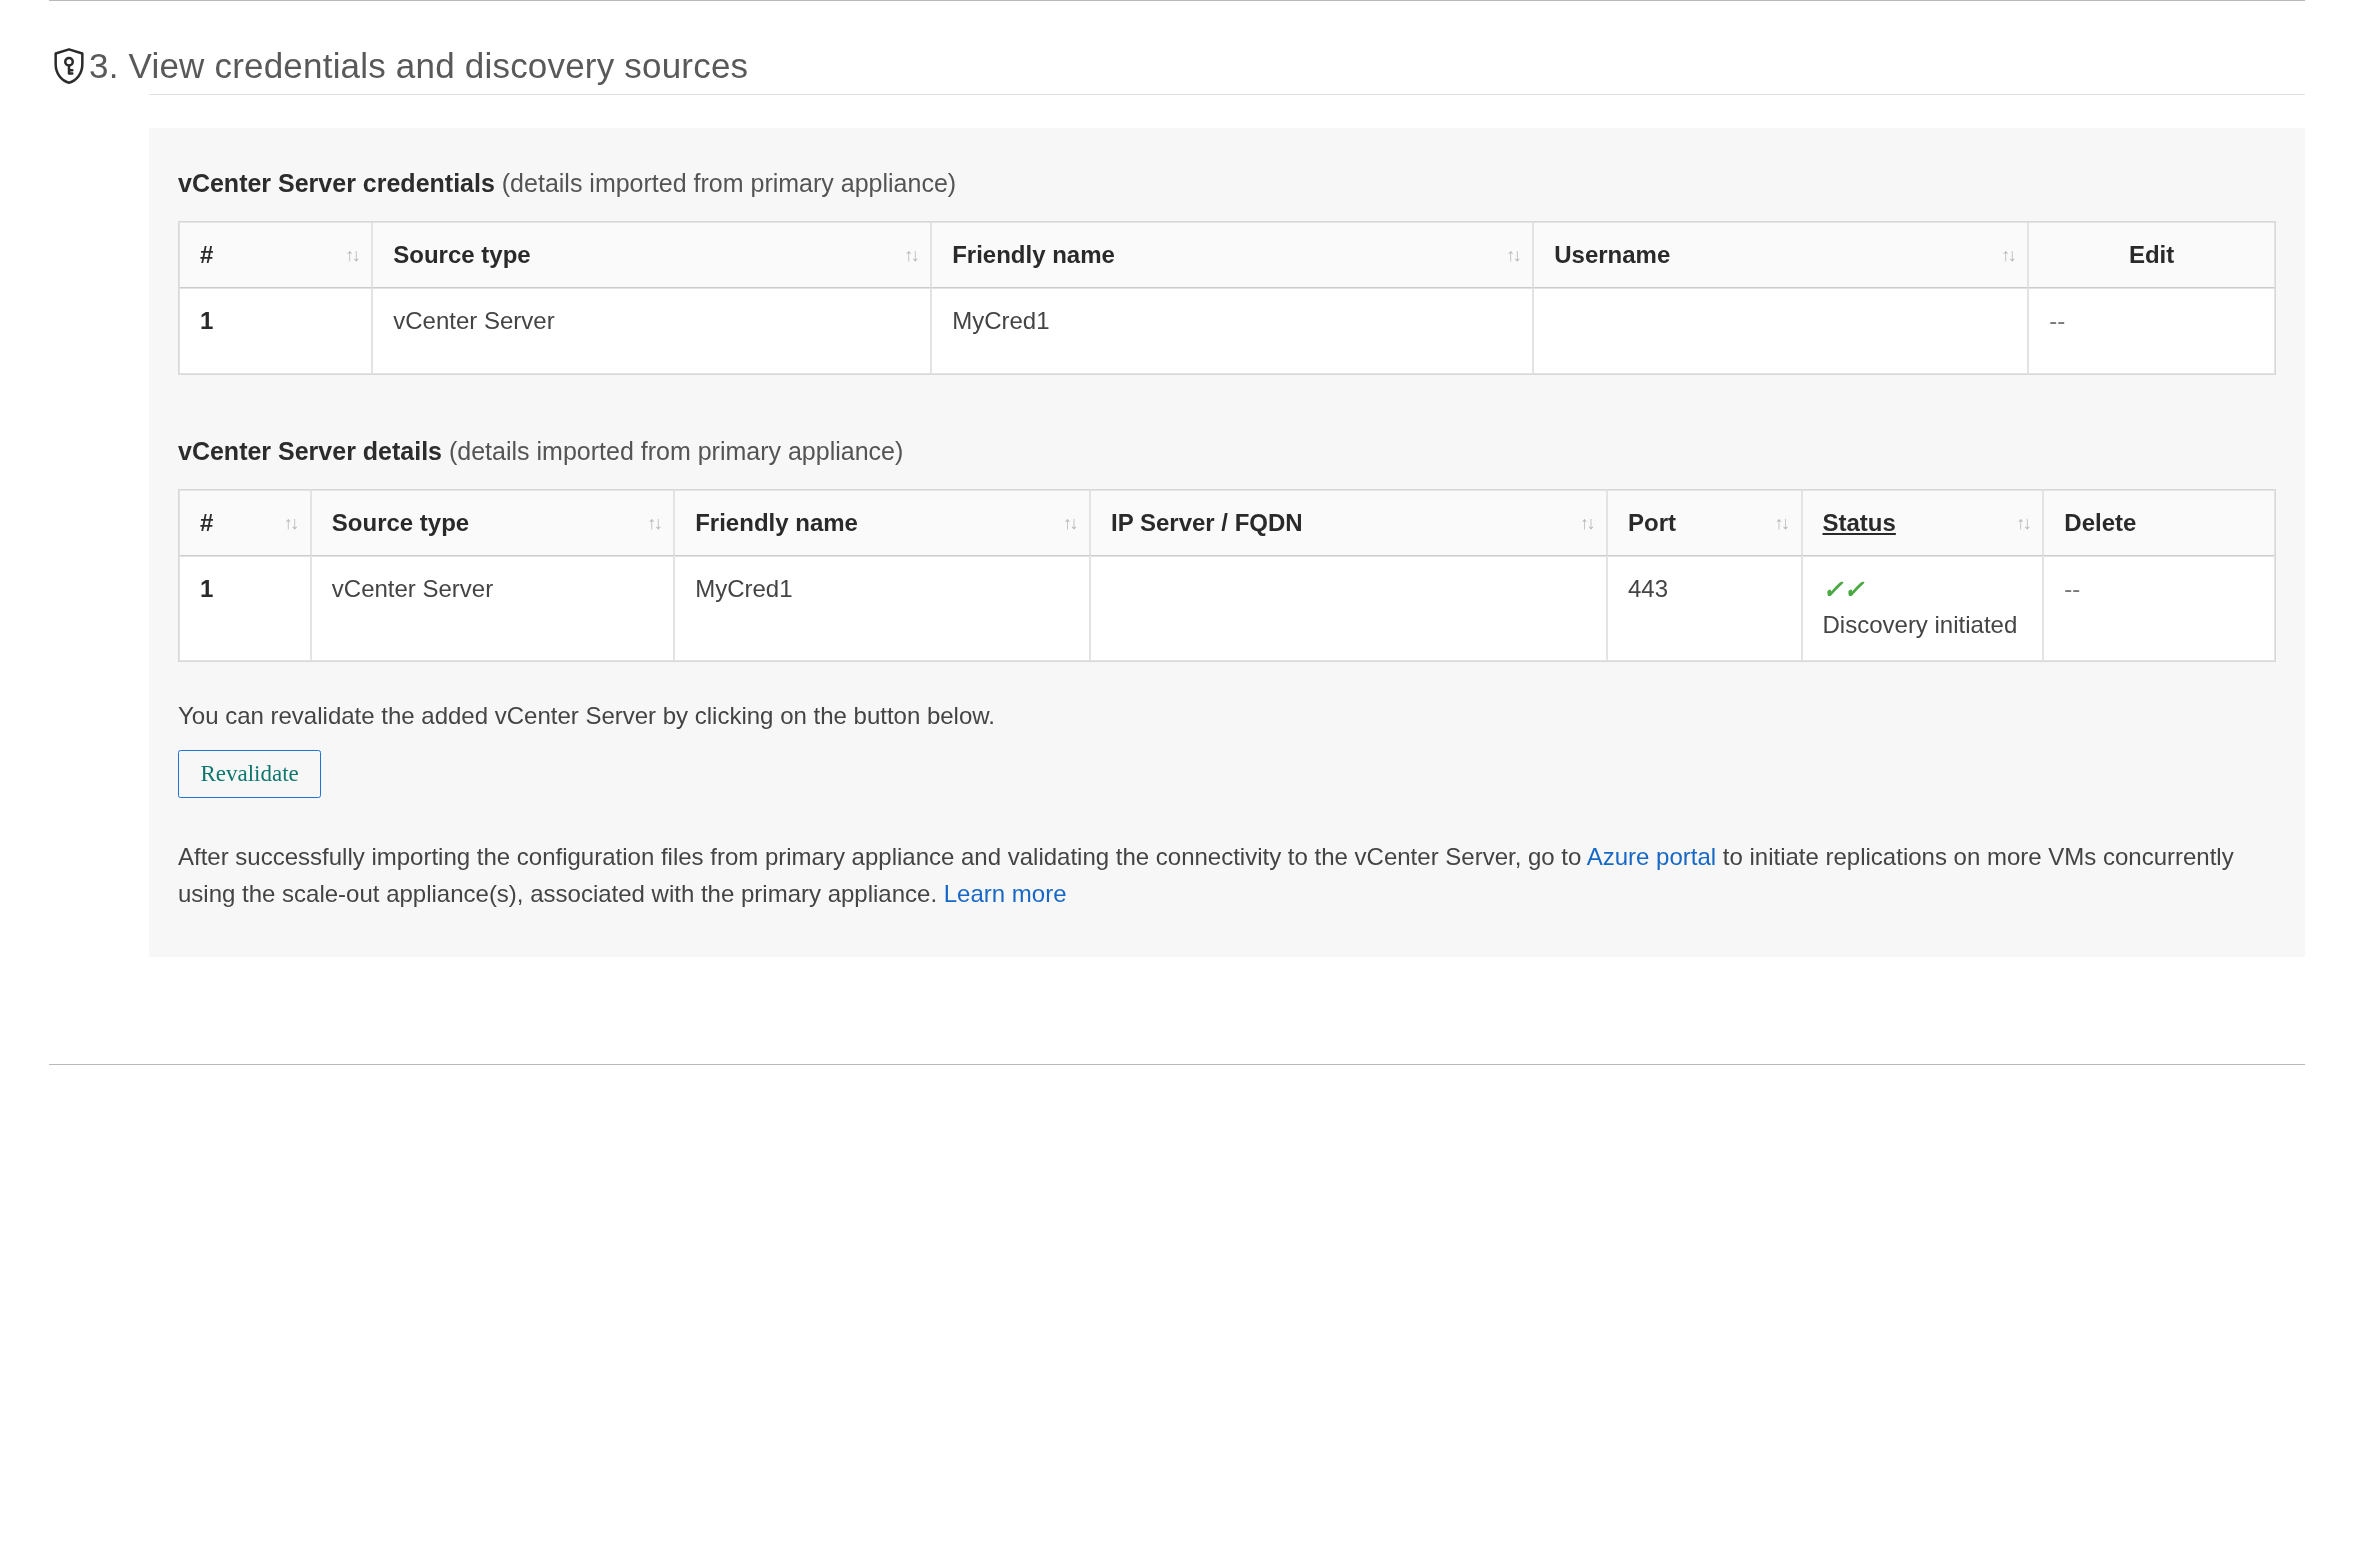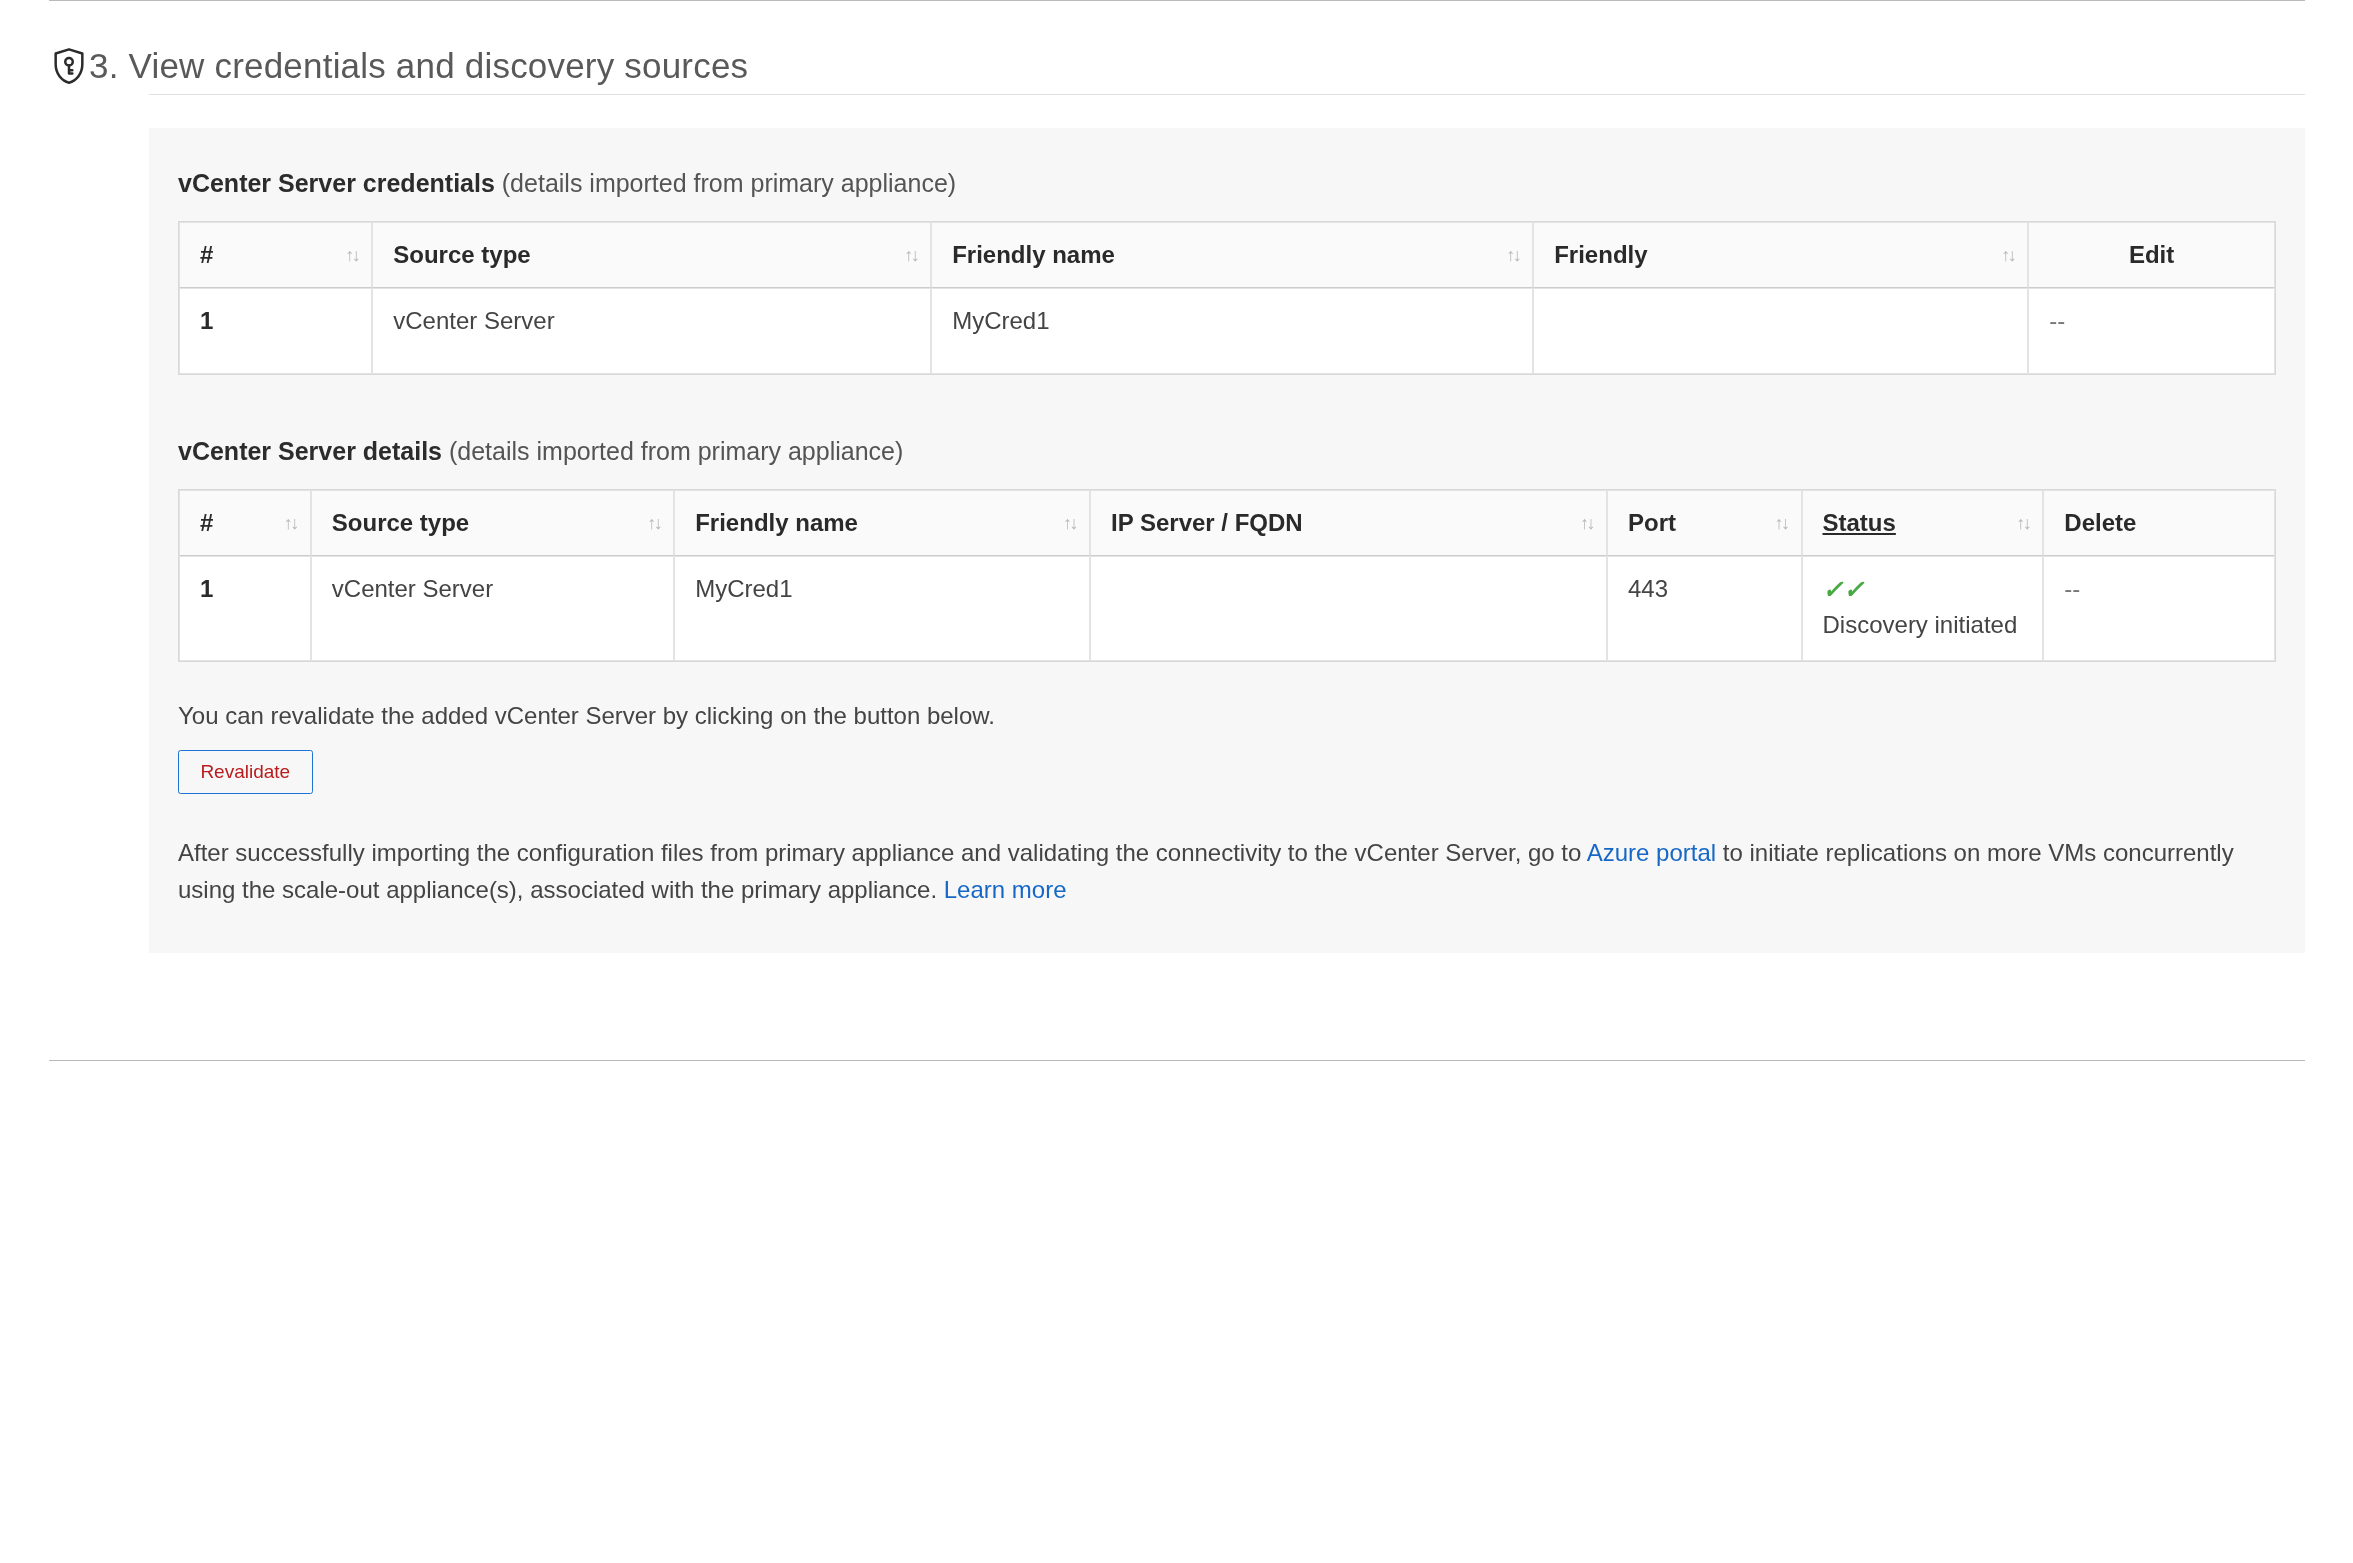--- a/index.html
+++ b/index.html
@@ -122,25 +122,26 @@
     .help-line {
       font-size: 24px;
       color: #444;
       margin-top: 40px;
       margin-bottom: 20px;
     }
     .revalidate-btn {
       display: inline-block;
       padding: 10px 21.4px;
       border: 1.6px solid #1e73d6;
-      color: #b91c1c;
-      font-size: 19px;
+      color: #0f766e;
+      font-size: 23px;
       background: transparent;
       cursor: pointer;
       border-radius: 2.5px;
+      font-family: Liberation Serif, serif;
     }
     .info-block {
       margin-top: 40px;
       font-size: 24px;
       color: #444;
       line-height: 1.55;
     }
     .link {
       color: #1768c6;
       cursor: pointer;
@@ -204,21 +205,21 @@
           </th>
           <th class="col-st-a with-sort">
             <span>Source type</span>
             <span class="sort-ind">↑↓</span>
           </th>
           <th class="col-fn-a with-sort">
             <span>Friendly name</span>
             <span class="sort-ind">↑↓</span>
           </th>
           <th class="col-un-a with-sort">
-            <span>Friendly</span>
+            <span>Username</span>
             <span class="sort-ind">↑↓</span>
           </th>
           <th class="col-ed-a">
             <span>Edit</span>
           </th>
         </tr>
       </thead>
       <tbody>
         <tr>
           <td class="row-num">1</td>

